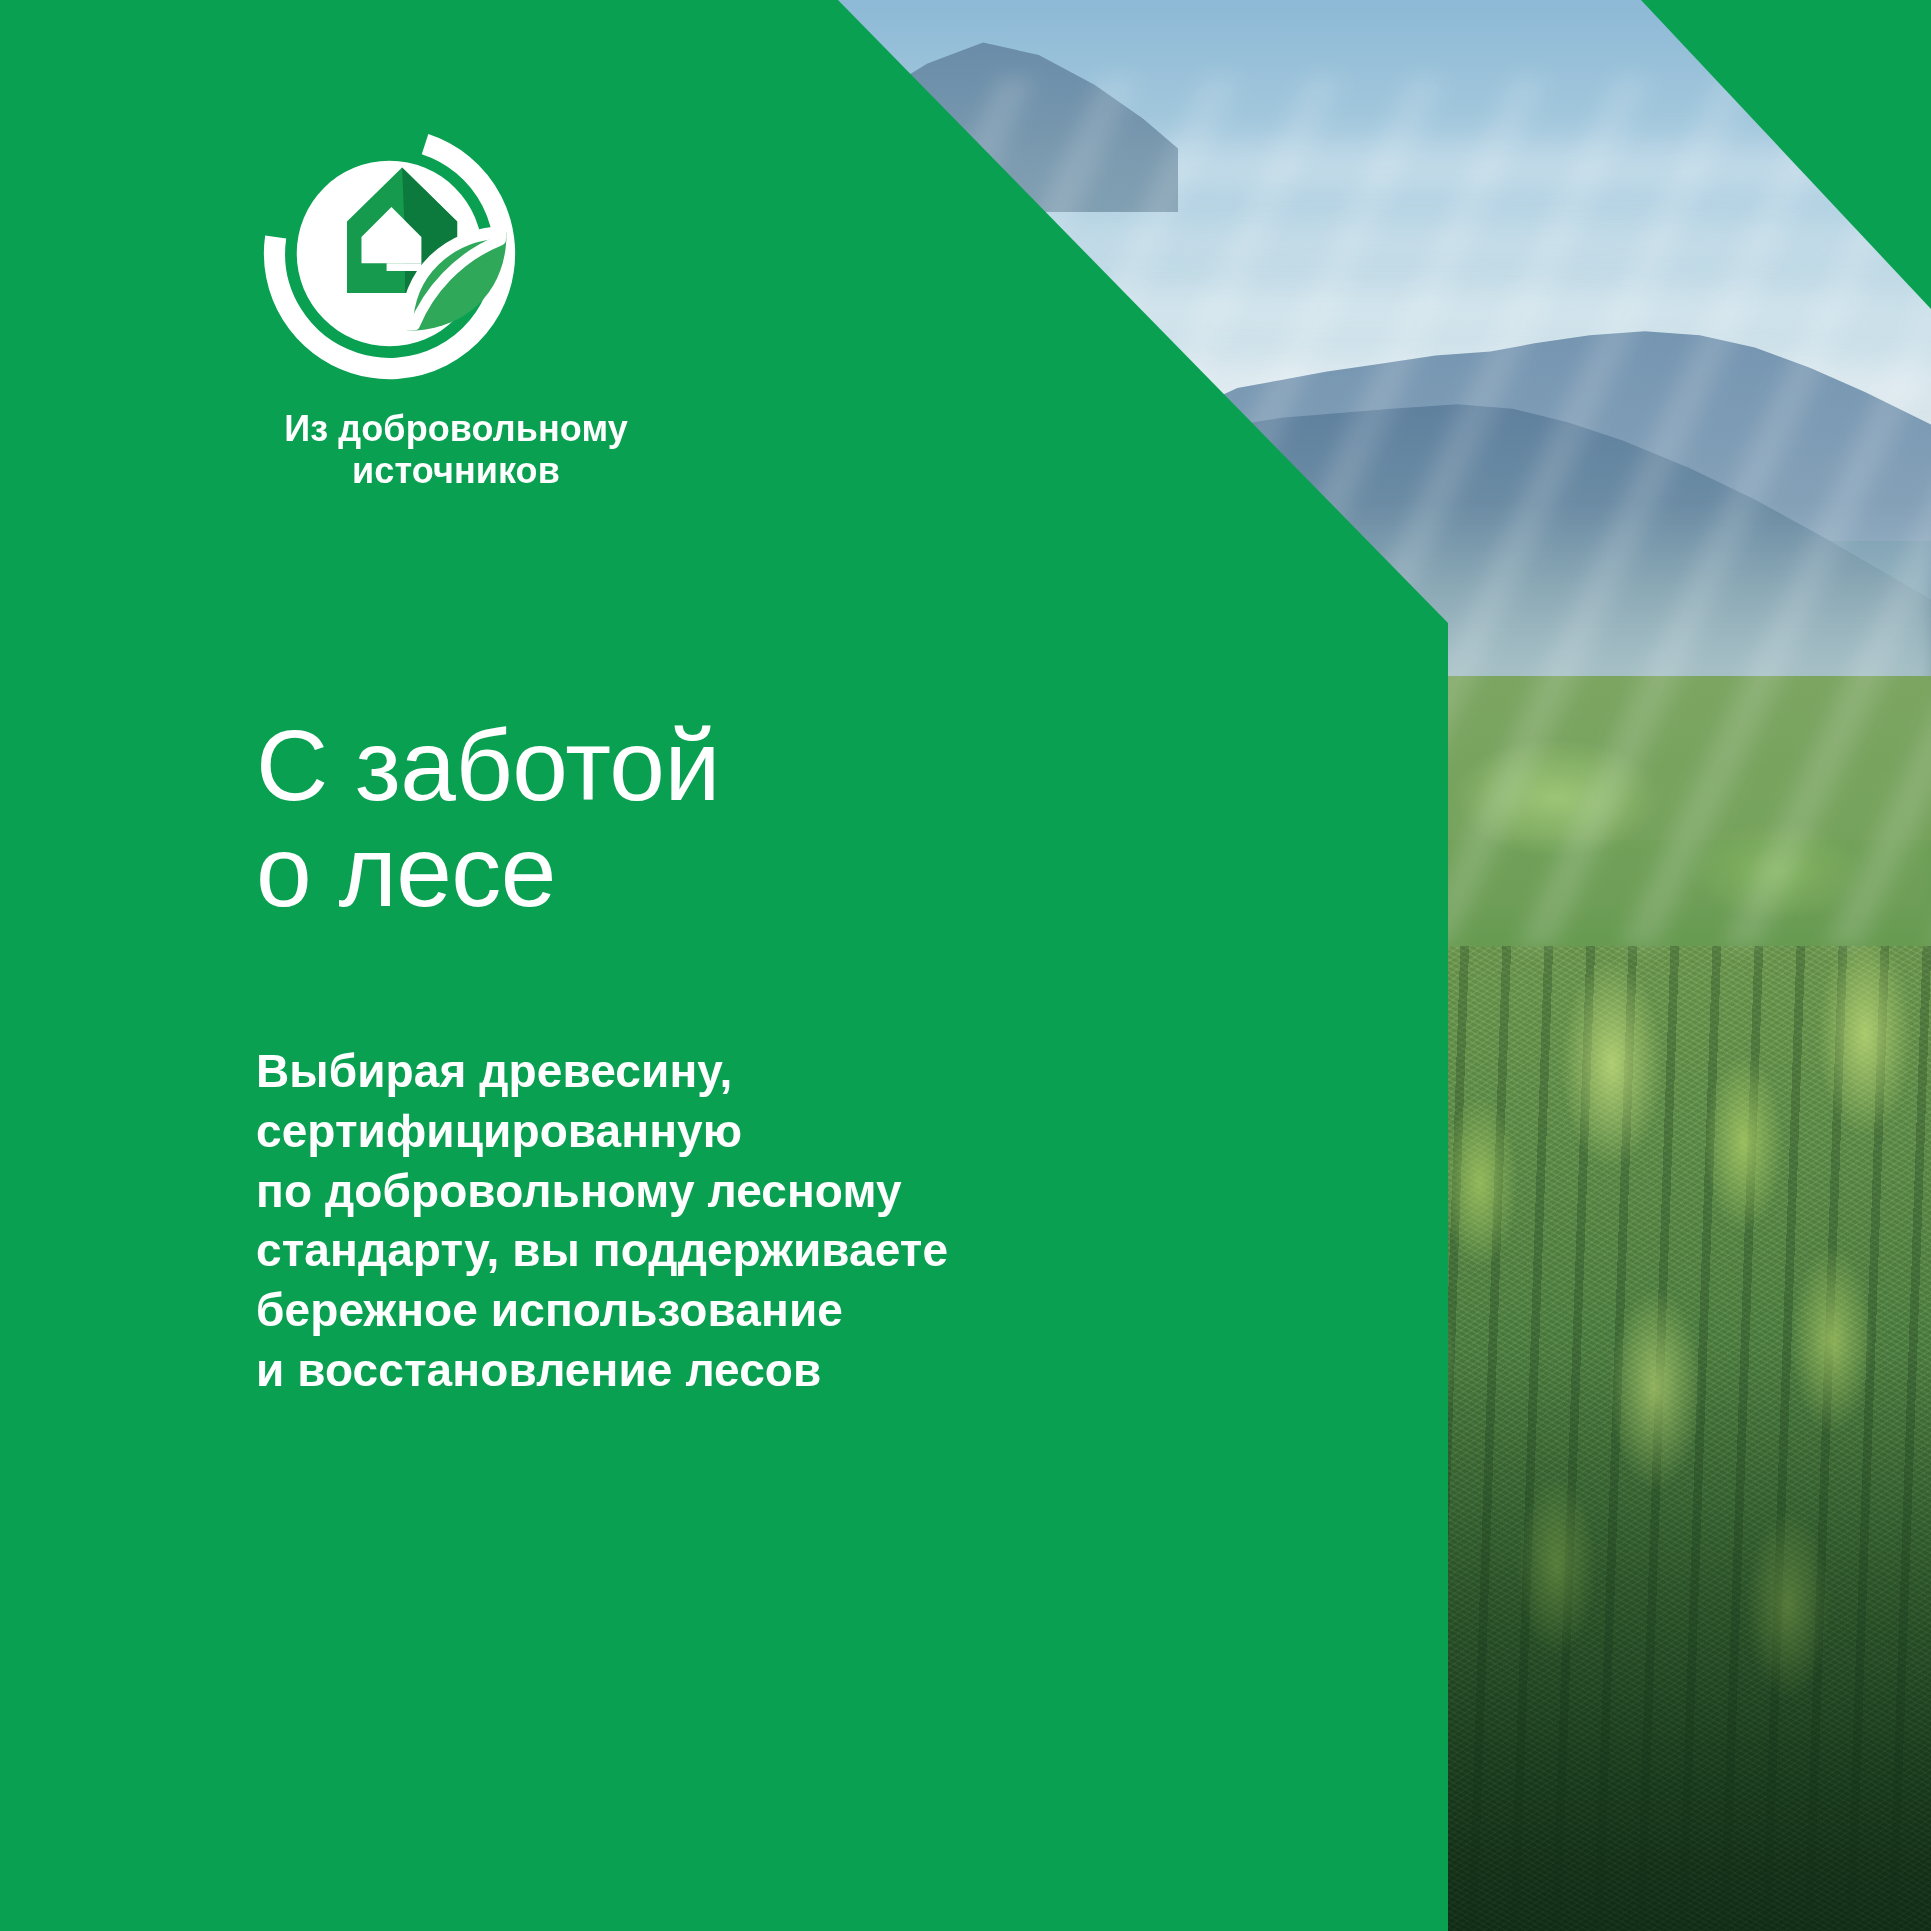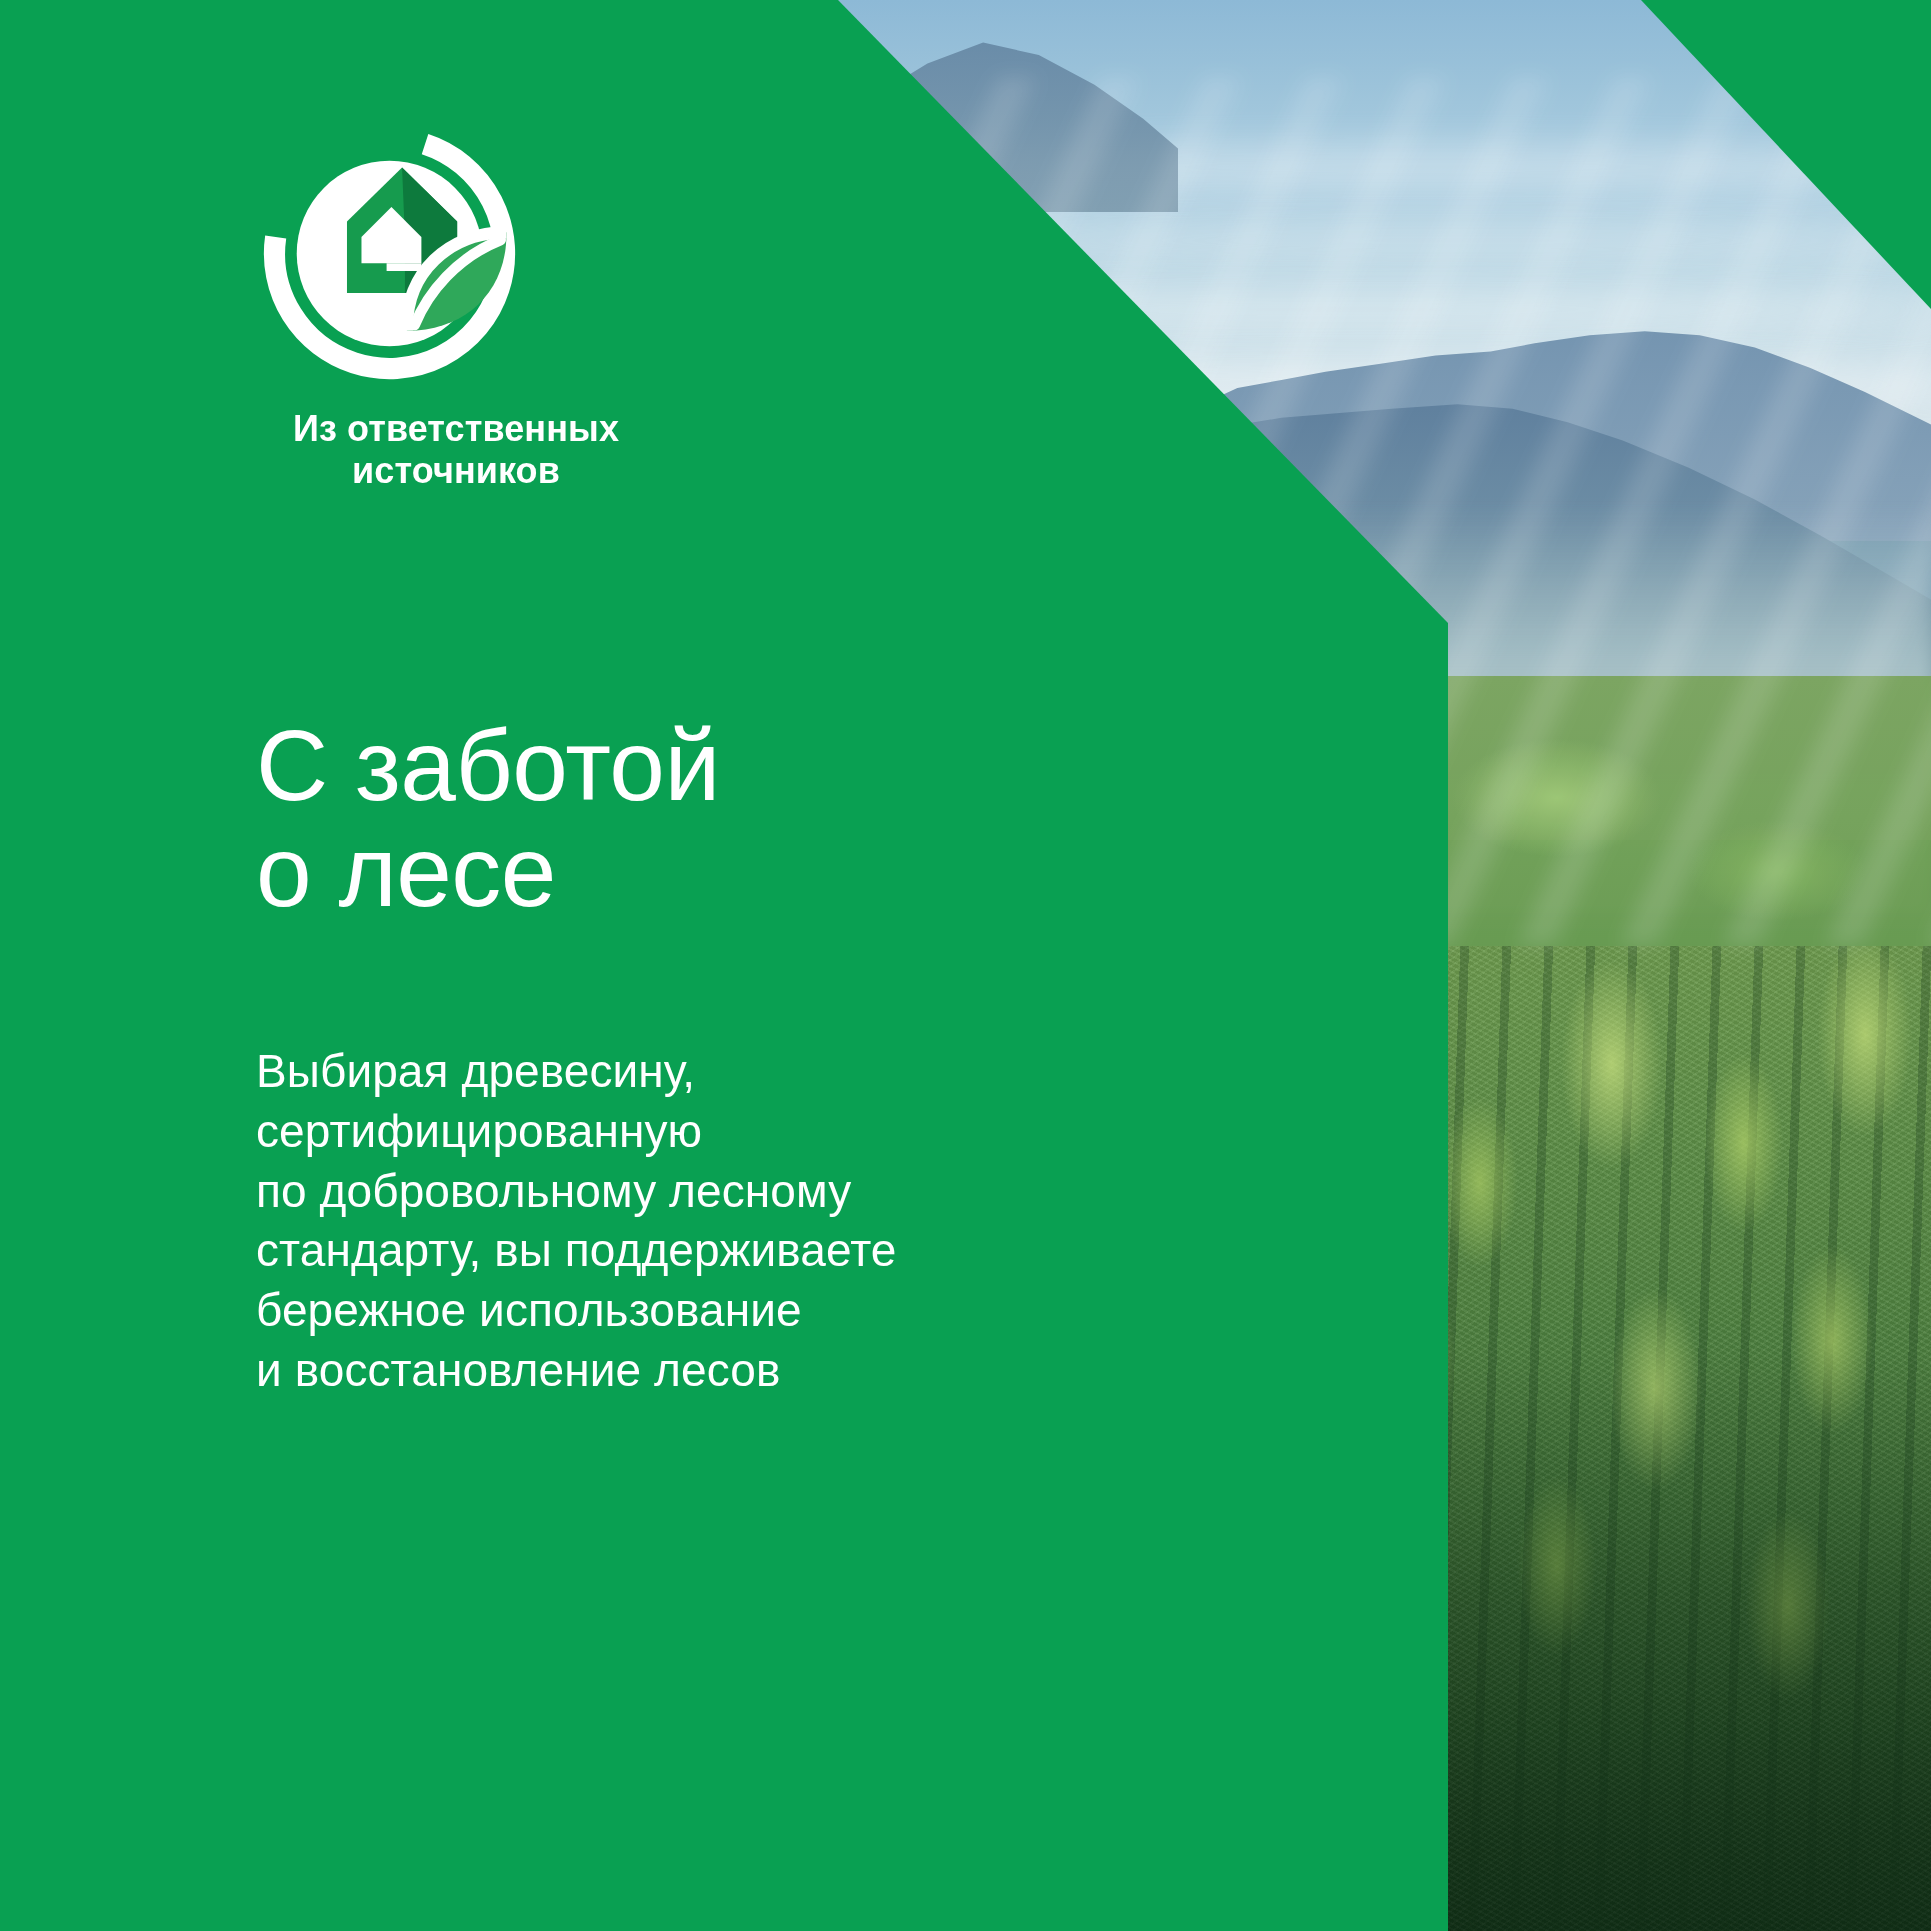--- a/index.html
+++ b/index.html
@@ -277,21 +277,21 @@
   }
 
   
   .body-copy {
     position: absolute;
     left: 256px;
     top: 1035px;
     color: #ffffff;
     font-size: 46px;
     line-height: 1.30;
-    font-weight: 400;
+    font-weight: 700;
     letter-spacing: 0.1px;
     white-space: pre-line;
     margin-top: 7px;
   }
 
   
   .brand {
     position: absolute;
     left: 254px;
     top: 1545px;
@@ -352,21 +352,21 @@
 
         <path d="M136 86 L167 117 L167 144 L105 144 L105 117 Z" fill="#ffffff"></path>
 
         <path d="M131 144 L167 144 L167 152 L131 152 Z" fill="#ffffff"></path>
 
         <path d="M255 112 C196 112 150 154 152 214 C214 214 256 172 255 112 Z" fill="#2FA85A"></path>
         <path d="M249 120 C204 138 174 174 160 208" fill="none" stroke="#ffffff" stroke-width="11" stroke-linecap="round"></path>
 
         <path d="M152 214 C150 154 196 112 255 112" fill="none" stroke="#ffffff" stroke-width="13"></path>
       </svg>
-      <div class="eco-caption">Из ответственных
+      <div class="eco-caption">Из добровольному
 источников</div>
     </div>
 
     <h1 class="headline">С заботой
 о лесе</h1>
 
     <p class="body-copy">Выбирая древесину,
 сертифицированную
 по добровольному лесному
 стандарту, вы поддерживаете

